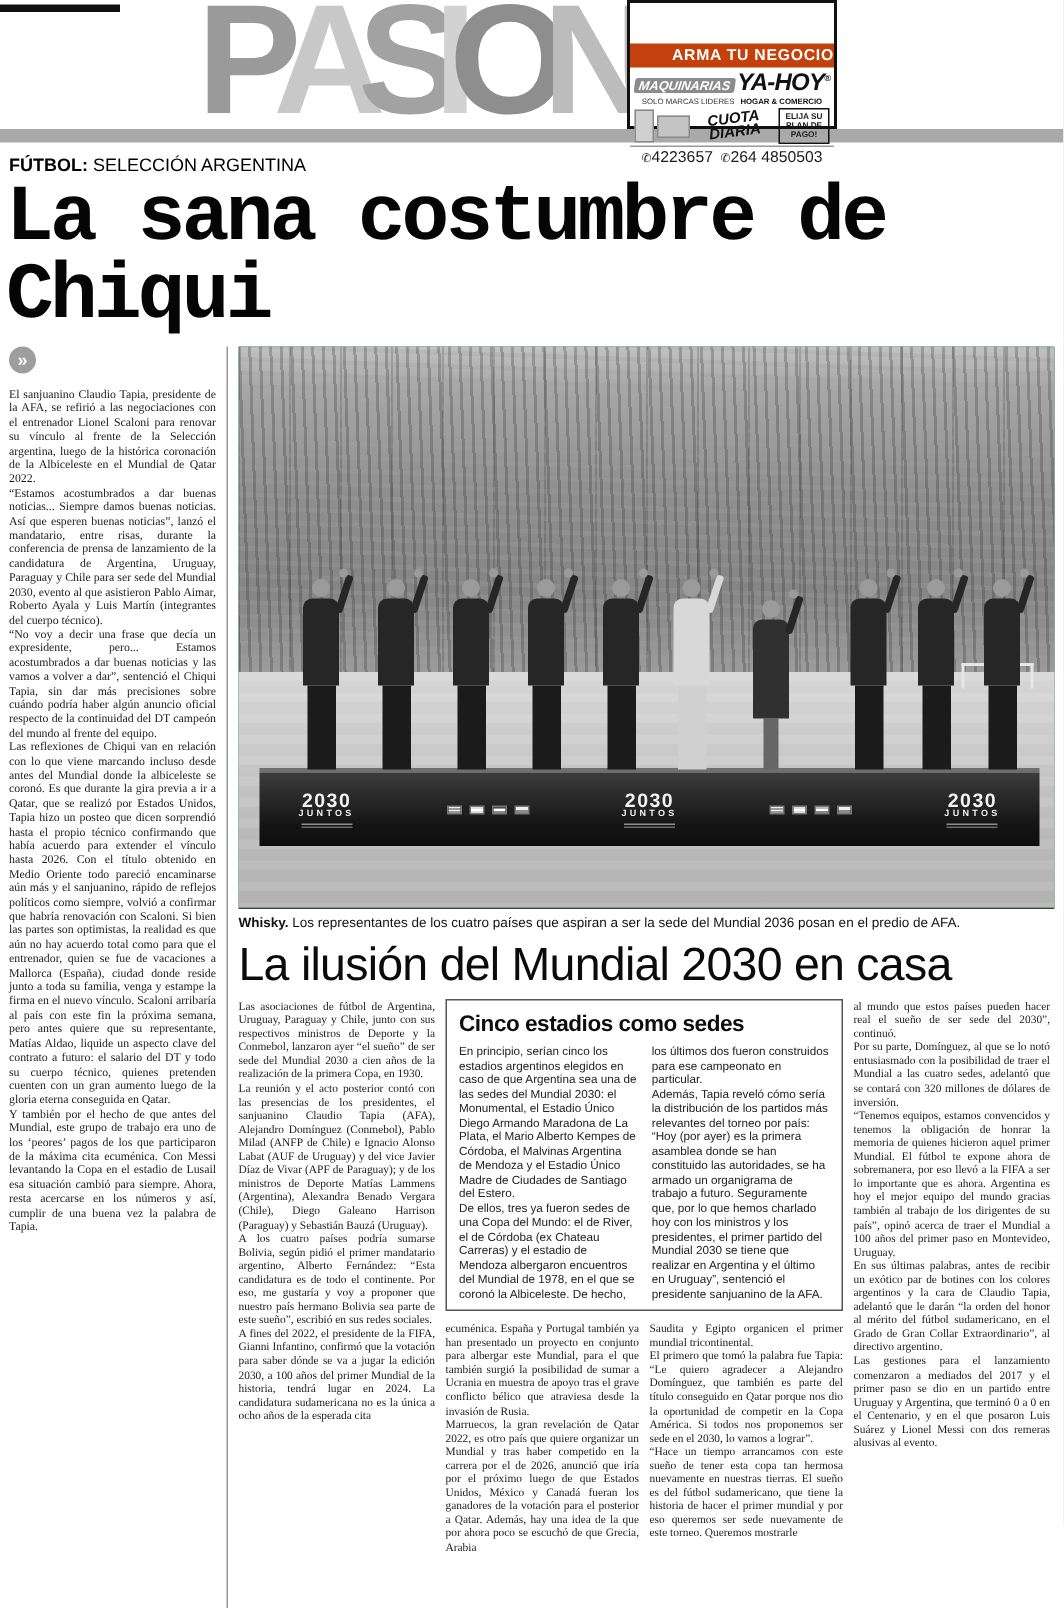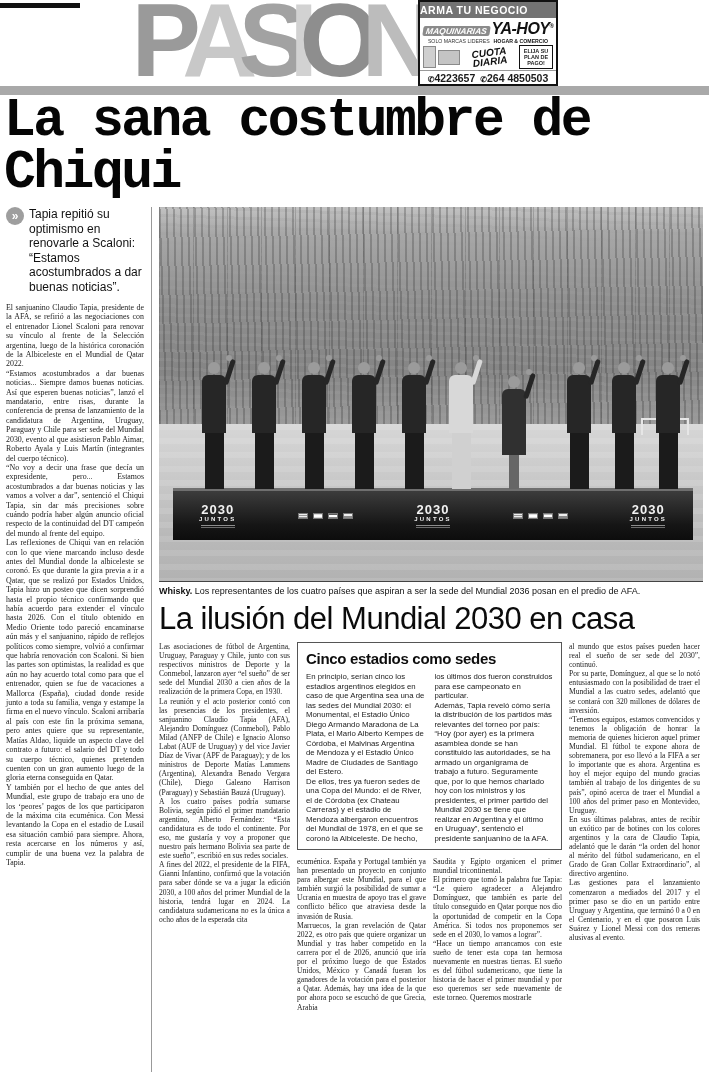--- a/index.html
+++ b/index.html
@@ -18,33 +18,33 @@
   }
   .mh-letter { display:inline-block; margin-right:-0.02em; }
   .top-black-bar { position:absolute; left:0; top:3px; width:80px; height:5px; background:#111; }
   .paper-info { width:143px; padding:22px 6px 0 2px; font-family:"Liberation Sans",sans-serif; }
   .pi-num { font-weight:bold; font-size:13px; padding-bottom:3px; border-bottom:1px solid #888; }
   .pi-name { font-weight:bold; font-size:10.5px; padding:4px 0 2px; border-bottom:1px solid #aaa; }
   .pi-date { font-size:9.5px; color:#333; padding:2px 0; border-bottom:1px solid #aaa; }
   .pi-mail { font-size:9.5px; color:#333; padding:2px 0; }
   
   .ad { width:140px; height:86px; border:2px solid #111; background:#fff; display:flex; flex-direction:column; font-family:"Liberation Sans",sans-serif; }
-  .ad-banner { background:#737373; color:#fff; font-weight:bold; font-size:10.5px; text-align:left; letter-spacing:.5px; padding:2px 0; }
+  .ad-banner { background:#c2410c; color:#fff; font-weight:bold; font-size:10.5px; text-align:right; letter-spacing:.5px; padding:2px 0;margin-top:27px; }
   .ad-brandrow { display:flex; align-items:baseline; justify-content:center; gap:2px; padding-top:2px; }
   .ad-maq { font-style:italic; font-weight:bold; font-size:8.5px; color:#fff; background:#8b8b8b; padding:0 3px; border-radius:2px; transform:skewX(-8deg); }
   .ad-brand { font-style:italic; font-weight:800; font-size:16px; color:#111; letter-spacing:-.5px; }
   .ad-reg { font-size:6px; vertical-align:super; }
   .ad-tags { display:flex; justify-content:center; gap:4px; font-size:5.2px; color:#333; }
   .ad-tag-b { font-weight:bold; color:#111; }
   .ad-mid { flex:1; display:flex; align-items:center; padding:1px 3px; gap:2px; }
   .ad-appl { width:13px; height:22px; background:#cfcfcf; border:1px solid #8a8a8a; }
   .ad-appl2 { width:22px; height:15px; background:#c4c4c4; border:1px solid #8a8a8a; }
   .ad-cuota { font-weight:800; font-style:italic; font-size:10px; line-height:9px; transform:rotate(-7deg); color:#111; flex:1; text-align:center; }
   .ad-elija { border:1.5px solid #111; font-weight:bold; font-size:5.5px; line-height:6px; padding:2px; text-align:center; width:34px; }
-  .ad-phones { display:flex; justify-content:center; gap:5px; font-weight:700; font-size:10.5px; padding:1px 0 2px; border-top:1px solid #999; }
+  .ad-phones { display:flex; justify-content:center; gap:5px; font-weight:400; font-size:10.5px; padding:1px 0 2px; border-top:1px solid #999; }
   .ad-ph-ic { font-size:8px; }
   .gray-bar { height:9px; background:#a9a9a9; margin-top:0; }
   
   .kicker1 { padding:8px 6px 2px; font-size:12px; color:#000; }
   .kicker1 b { font-weight:bold; }
   .headline1 {
     padding:0 4px; font-size:53px; line-height:52px; font-weight:800;
     letter-spacing:-2.5px; color:#050505; font-family:Liberation Mono, monospace;
   }
   
@@ -133,28 +133,28 @@
         <span class="ad-elija">ELIJA SU PLAN DE PAGO!</span>
       </div>
       <div class="ad-phones">
         <span><span class="ad-ph-ic">✆</span><span>4223657</span></span>
         <span><span class="ad-ph-ic">✆</span><span>264 4850503</span></span>
       </div>
     </div>
   </div>
   <div class="gray-bar"></div>
 
+  <div class="kicker1"><b>FÚTBOL:</b><span> SELECCIÓN ARGENTINA</span></div>
   <div class="headline1">La sana costumbre de Chiqui</div>
 
   <div class="content">
 
     <div class="left-col">
       <div class="lead-quote">
         <span class="lq-icon">»</span>
-        <span class="lq-text">Tapia repitió su optimismo en renovarle a Scaloni: “Estamos acostumbrados a dar buenas noticias”.</span>
       </div>
       <div class="serif-body lead-body">El sanjuanino Claudio Tapia, presidente de la AFA, se refirió a las negociaciones con el entrenador Lionel Scaloni para renovar su vínculo al frente de la Selección argentina, luego de la histórica coronación de la Albiceleste en el Mundial de Qatar 2022.
 “Estamos acostumbrados a dar buenas noticias... Siempre damos buenas noticias. Así que esperen buenas noticias”, lanzó el mandatario, entre risas, durante la conferencia de prensa de lanzamiento de la candidatura de Argentina, Uruguay, Paraguay y Chile para ser sede del Mundial 2030, evento al que asistieron Pablo Aimar, Roberto Ayala y Luis Martín (integrantes del cuerpo técnico).
 “No voy a decir una frase que decía un expresidente, pero... Estamos acostumbrados a dar buenas noticias y las vamos a volver a dar”, sentenció el Chiqui Tapia, sin dar más precisiones sobre cuándo podría haber algún anuncio oficial respecto de la continuidad del DT campeón del mundo al frente del equipo.
 Las reflexiones de Chiqui van en relación con lo que viene marcando incluso desde antes del Mundial donde la albiceleste se coronó. Es que durante la gira previa a ir a Qatar, que se realizó por Estados Unidos, Tapia hizo un posteo que dicen sorprendió hasta el propio técnico confirmando que había acuerdo para extender el vínculo hasta 2026. Con el título obtenido en Medio Oriente todo pareció encaminarse aún más y el sanjuanino, rápido de reflejos políticos como siempre, volvió a confirmar que habría renovación con Scaloni. Si bien las partes son optimistas, la realidad es que aún no hay acuerdo total como para que el entrenador, quien se fue de vacaciones a Mallorca (España), ciudad donde reside junto a toda su familia, venga y estampe la firma en el nuevo vínculo. Scaloni arribaría al país con este fin la próxima semana, pero antes quiere que su representante, Matías Aldao, liquide un aspecto clave del contrato a futuro: el salario del DT y todo su cuerpo técnico, quienes pretenden cuenten con un gran aumento luego de la gloria eterna conseguida en Qatar.
 Y también por el hecho de que antes del Mundial, este grupo de trabajo era uno de los ‘peores’ pagos de los que participaron de la máxima cita ecuménica. Con Messi levantando la Copa en el estadio de Lusail esa situación cambió para siempre. Ahora, resta acercarse en los números y así, cumplir de una buena vez la palabra de Tapia.</div>
     </div>
 
     <div class="right-col">
 

